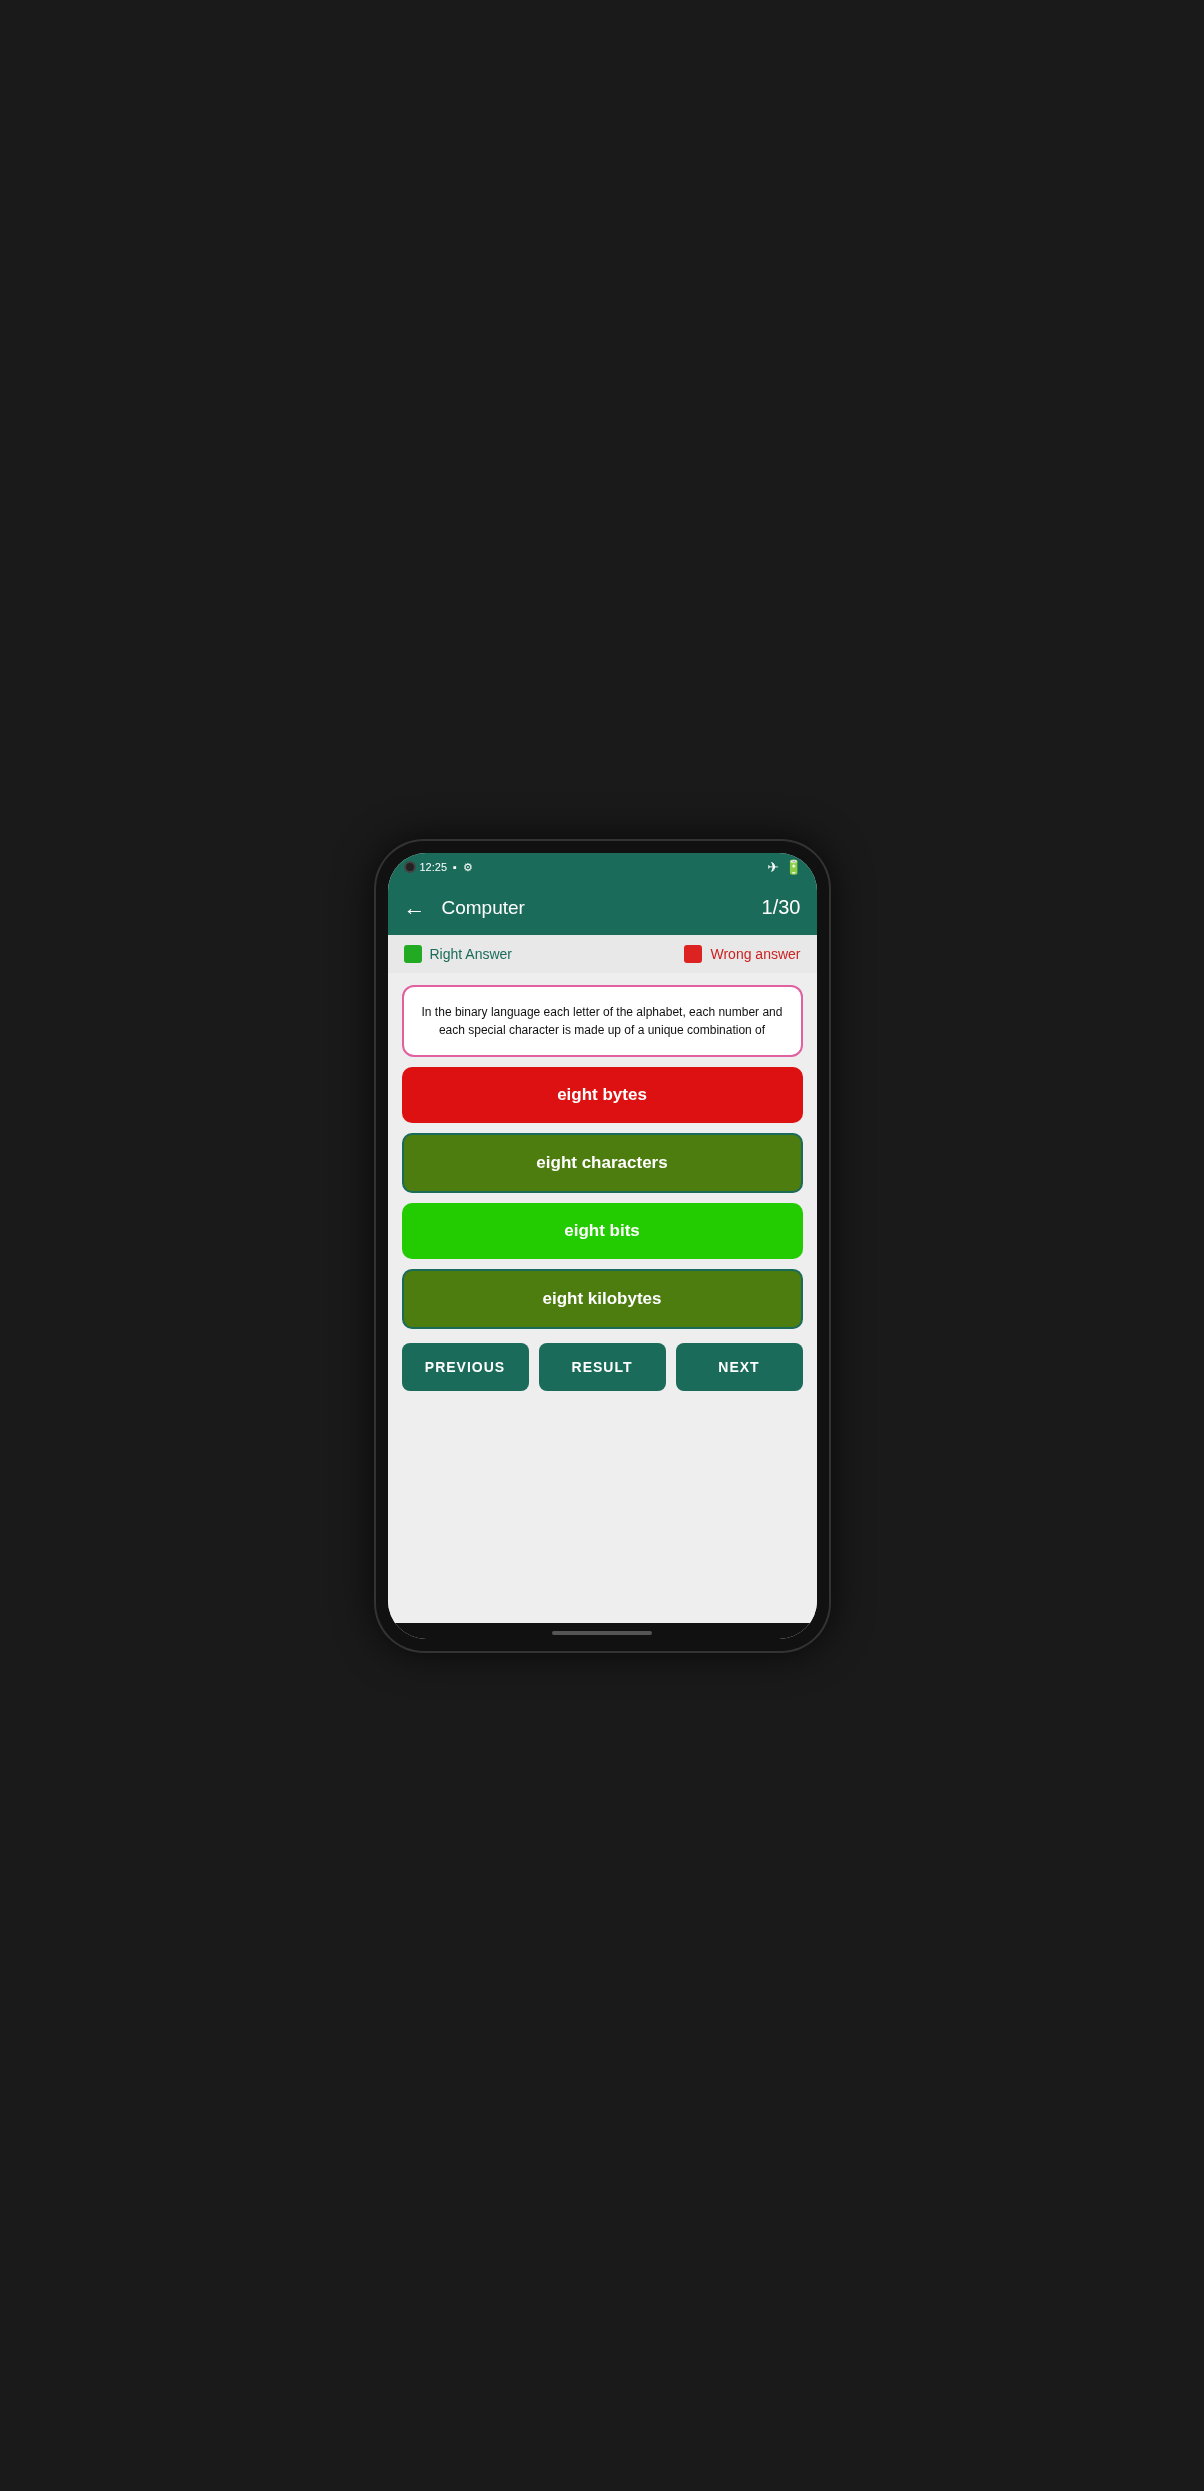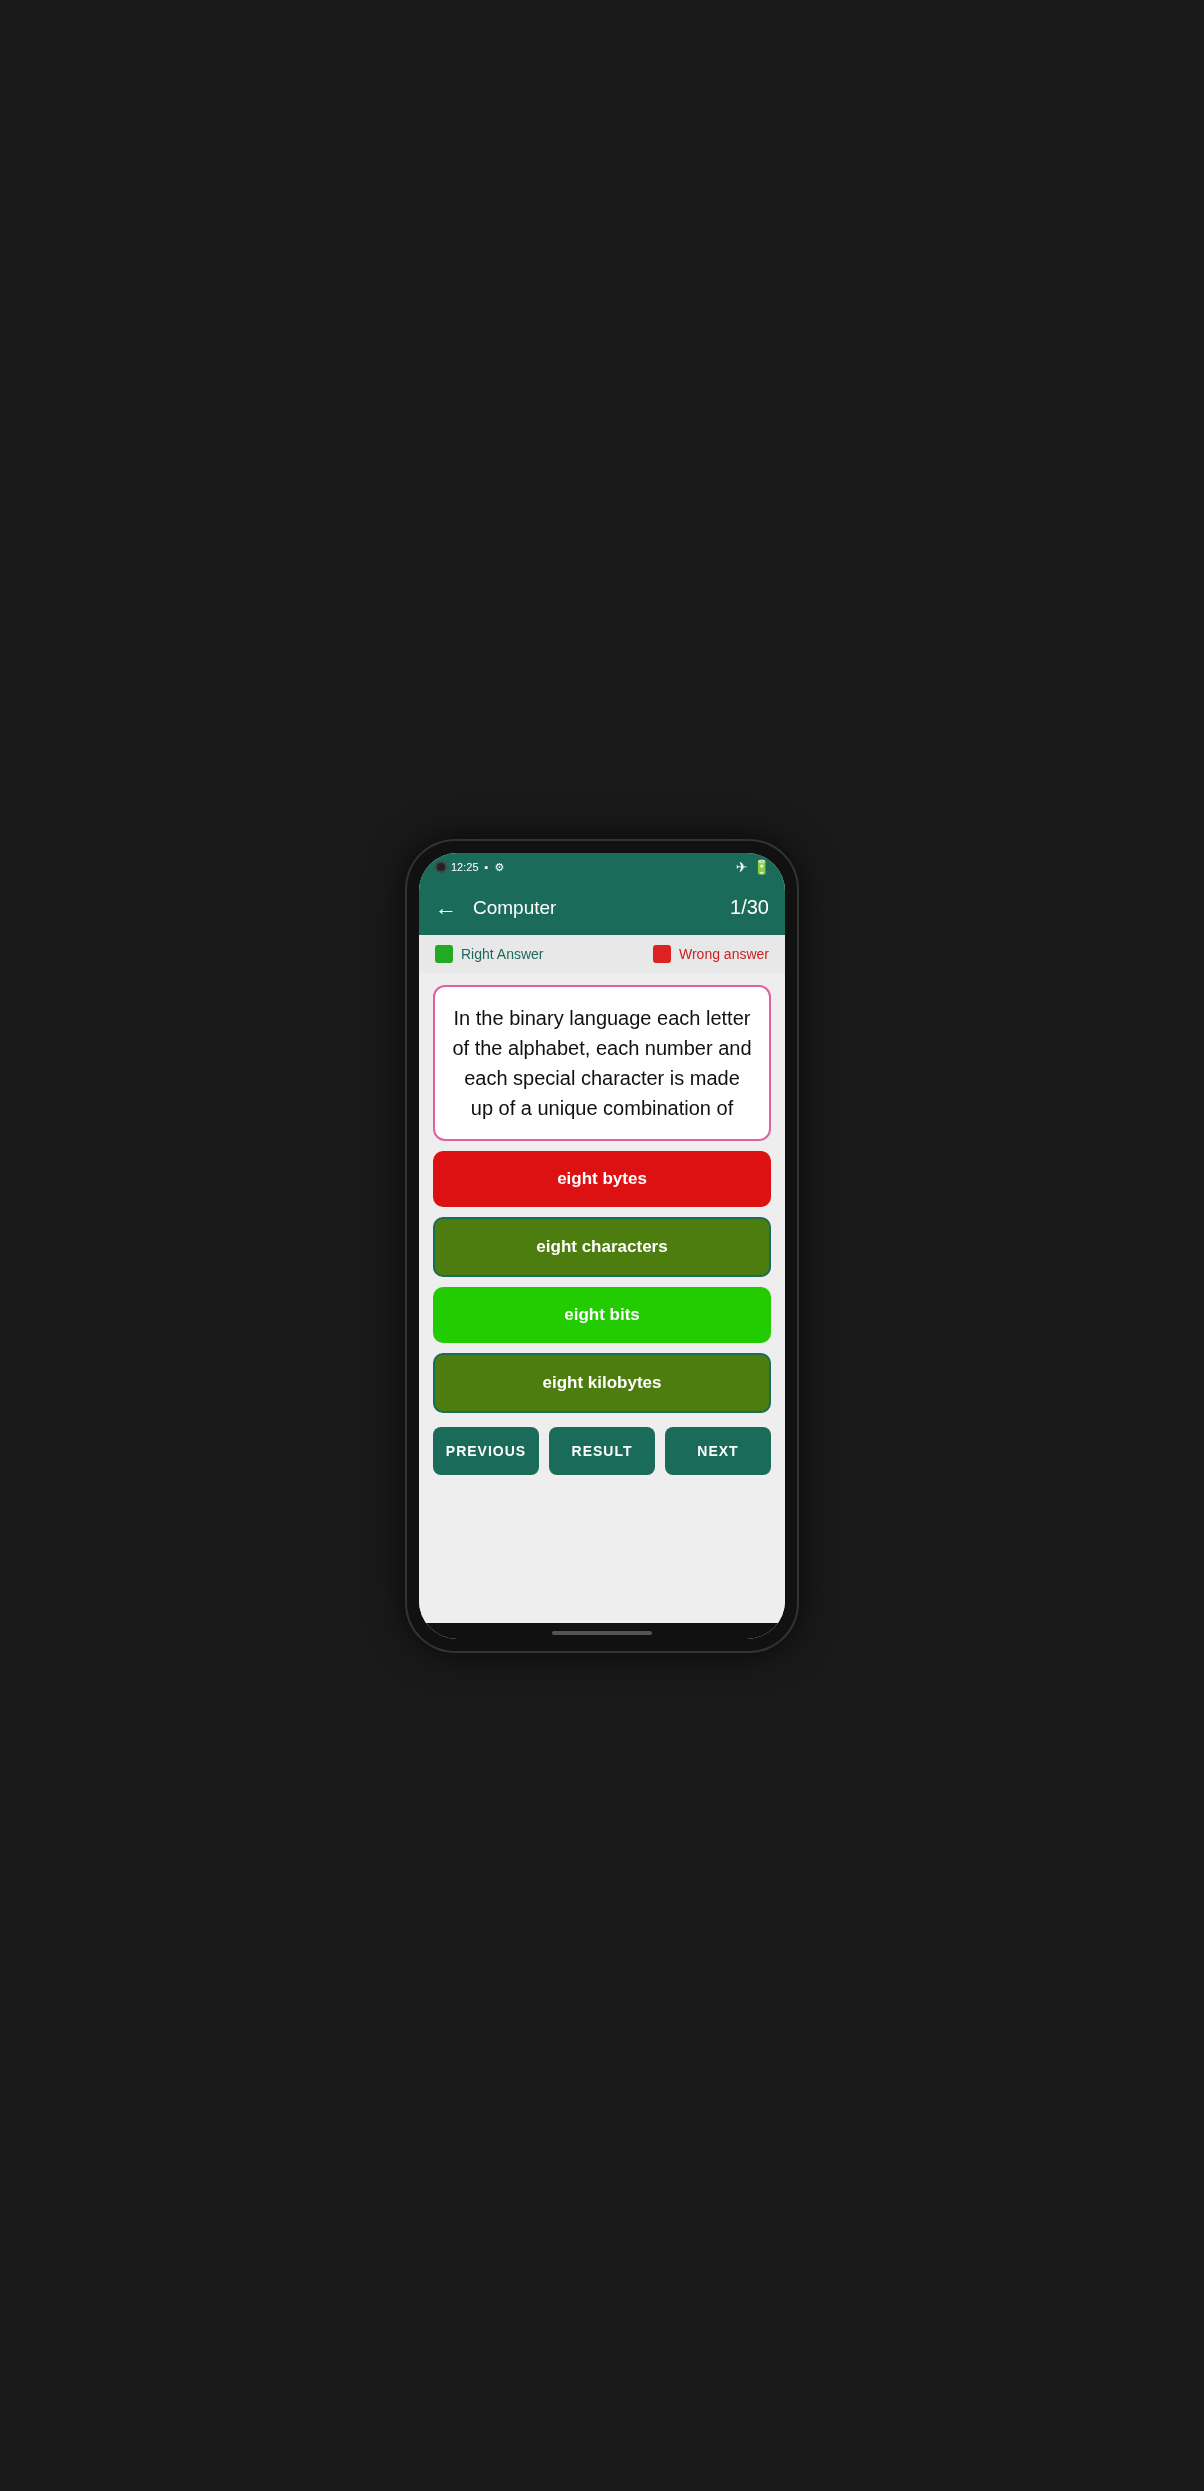--- a/index.html
+++ b/index.html
@@ -11,21 +11,21 @@
     body {
       background: #1a1a1a;
       display: flex;
       justify-content: center;
       align-items: center;
       min-height: 100vh;
       font-family: 'Segoe UI', sans-serif;
     }
 
     .phone-frame {
-      width: 390px;
+      width: 453px;
       height: 810px;
       background: #111;
       border-radius: 48px;
       padding: 12px;
       box-shadow: 0 0 0 2px #333, 0 0 40px rgba(0,0,0,0.8);
       position: relative;
       display: flex;
       flex-direction: column;
     }
 
@@ -158,21 +158,21 @@
       gap: 10px;
       background: #eeeeee;
     }
 
     .question-box {
       background: white;
       border: 2px solid #e060a0;
       border-radius: 12px;
       padding: 16px;
       text-align: center;
-      font-size: 20px;
+      font-size: 12px;
       line-height: 1.5;
       color: #111;
     }
 
     .answer-btn {
       border: none;
       border-radius: 10px;
       padding: 18px;
       font-size: 17px;
       font-weight: 700;

